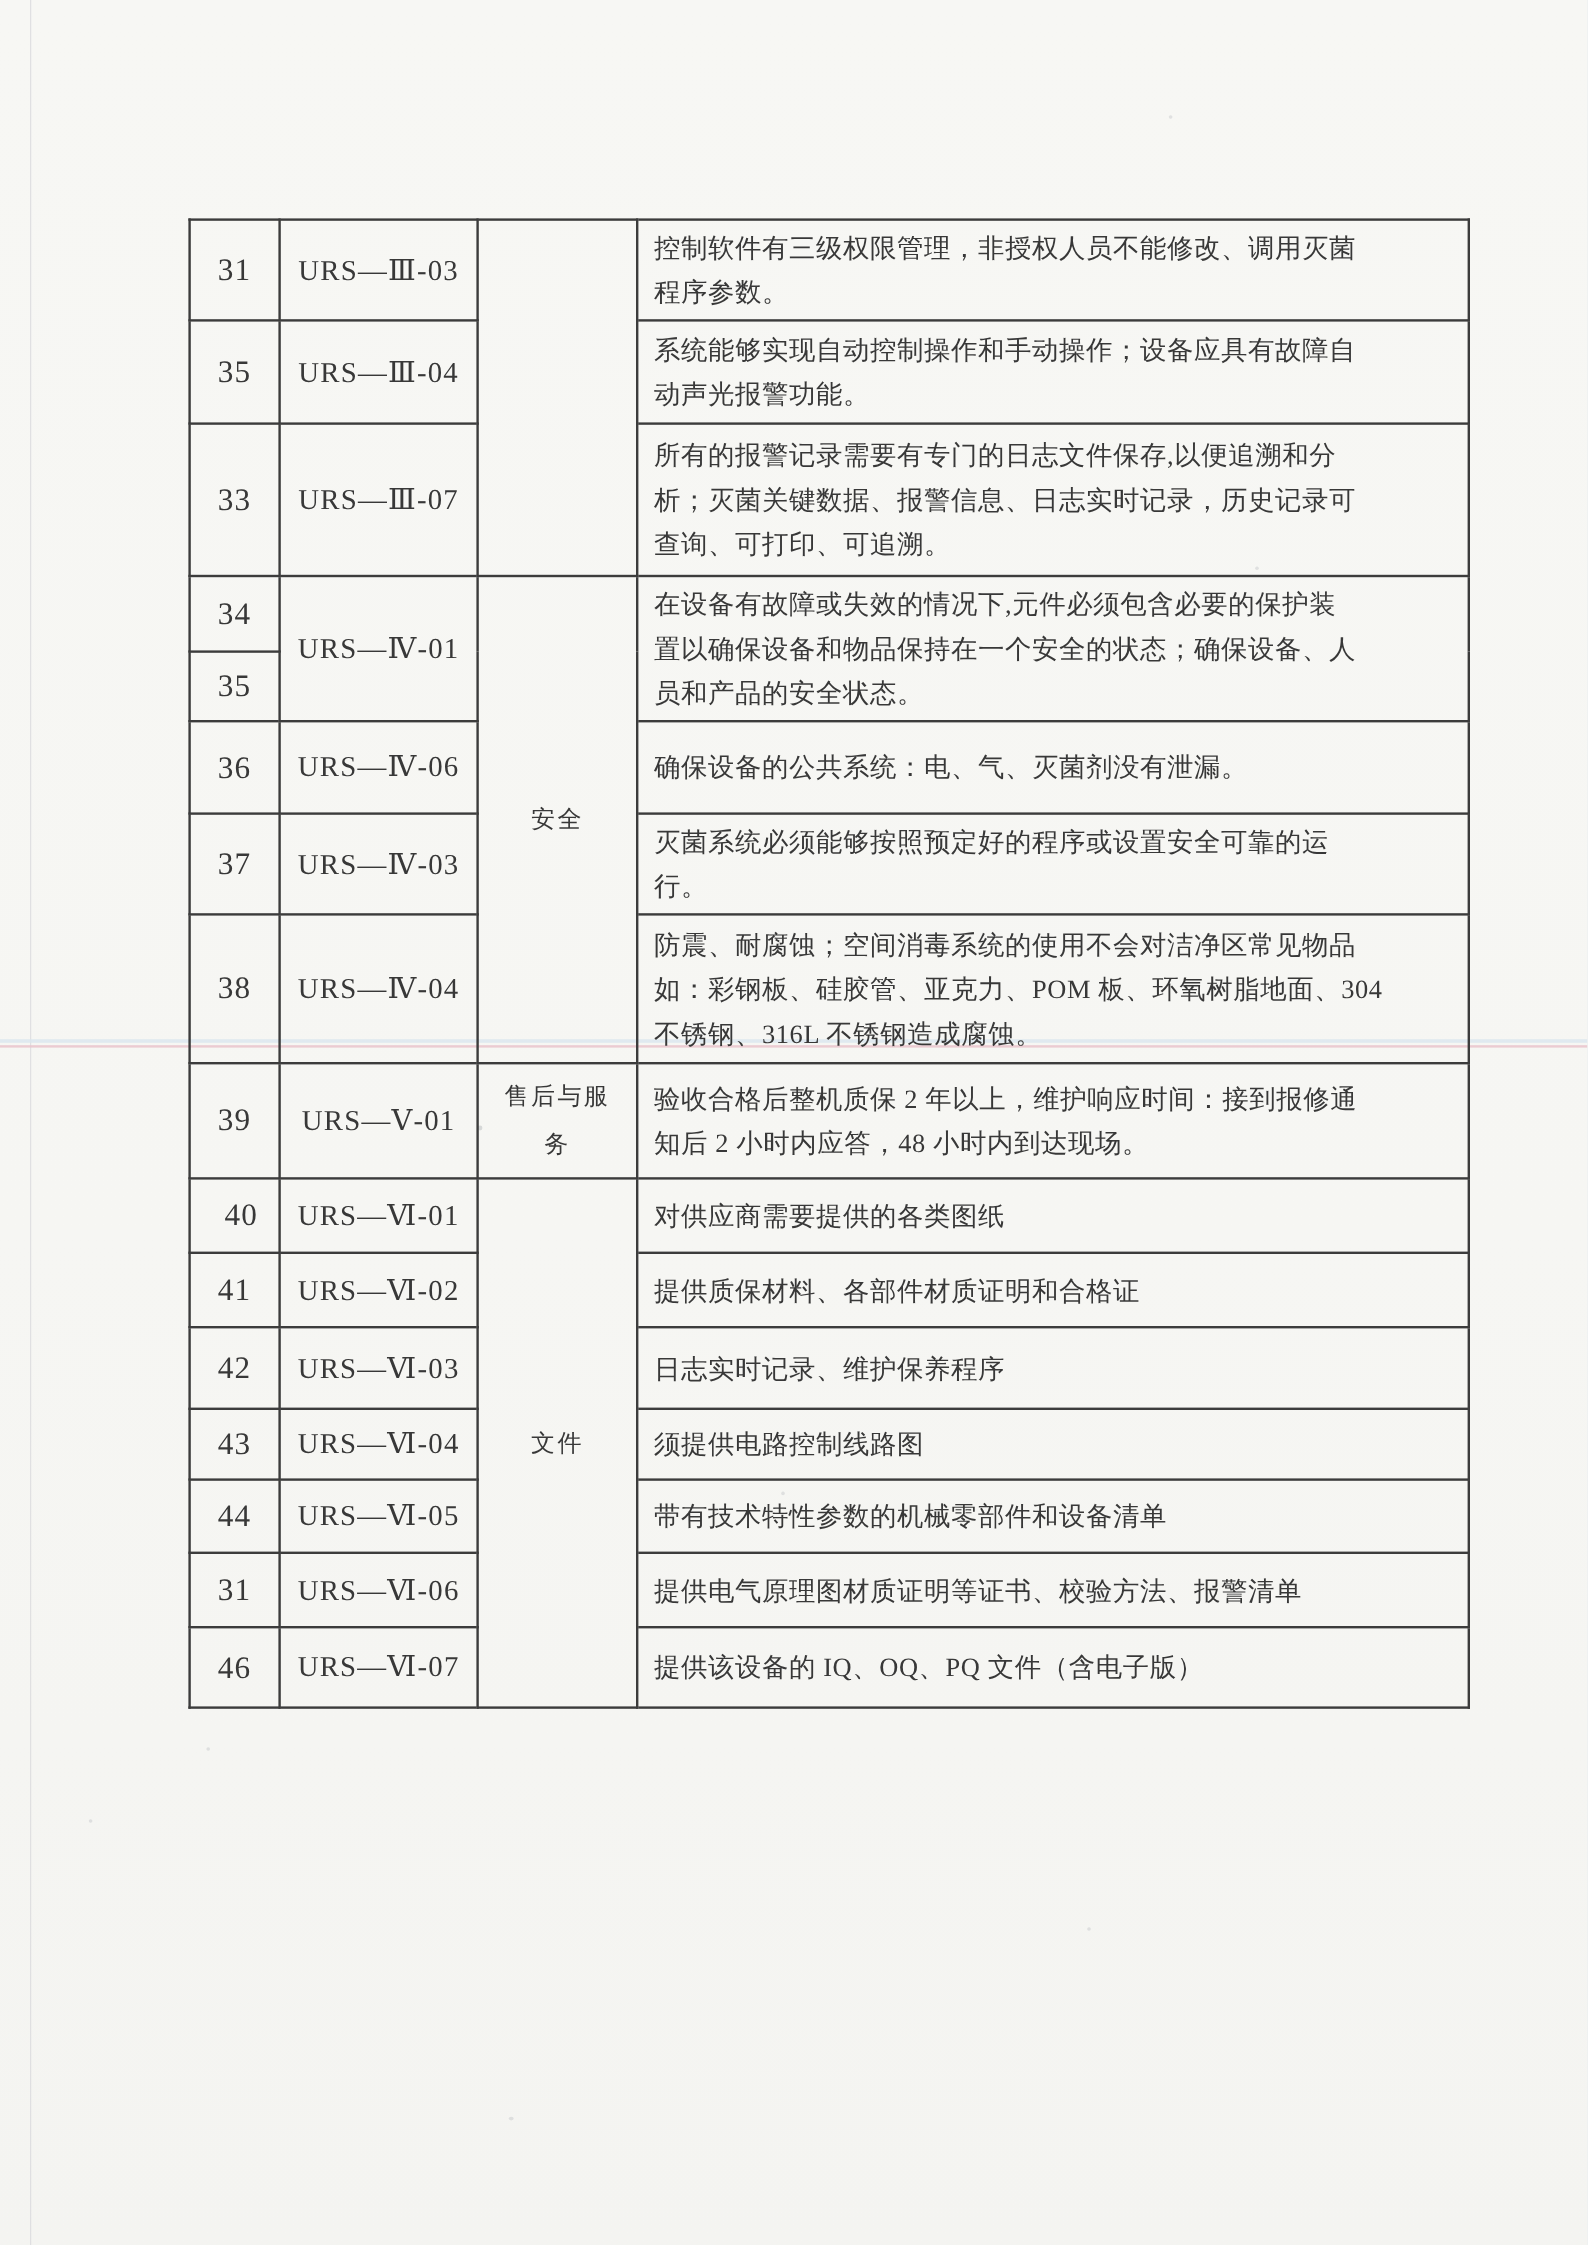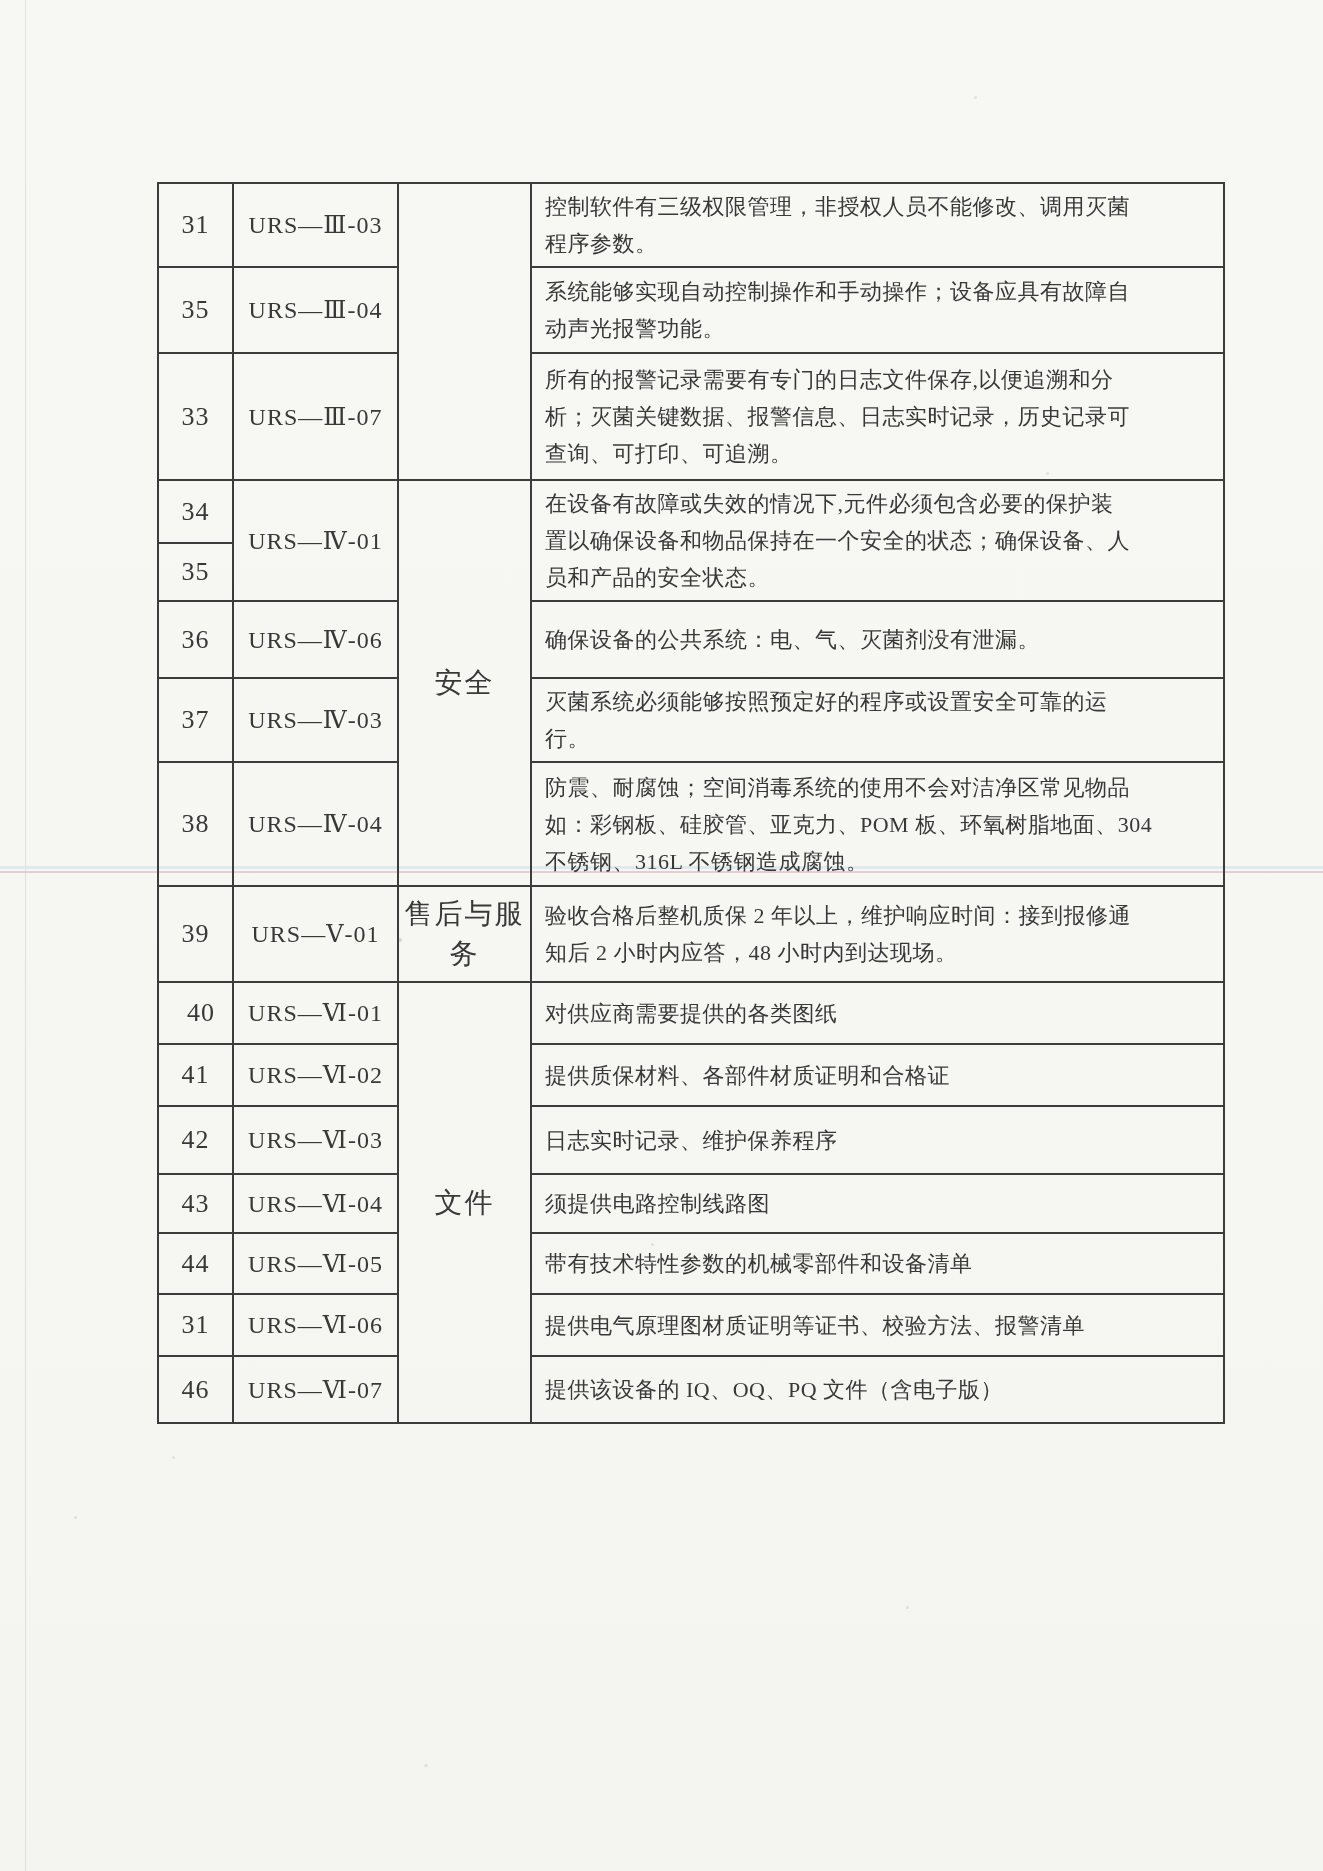--- a/index.html
+++ b/index.html
@@ -52,21 +52,21 @@
     letter-spacing:1px;
   }
   td.code{
     text-align:center;
     font-size:24px;
     letter-spacing:1px;
     white-space:nowrap;
   }
   td.cat{
     text-align:center;
-    font-size:28px;
+    font-size:20px;
     letter-spacing:2px;
     white-space:pre-wrap;
     line-height:40px;
   }
   td.desc{
     font-size:22px;
     line-height:37px;
     padding:4px 10px 4px 13px;
     white-space:pre-wrap;
     letter-spacing:.5px;

